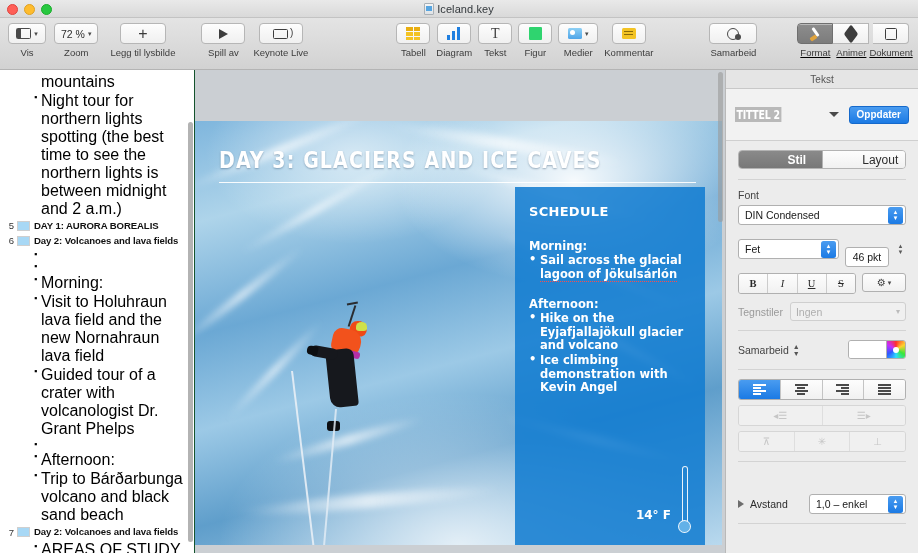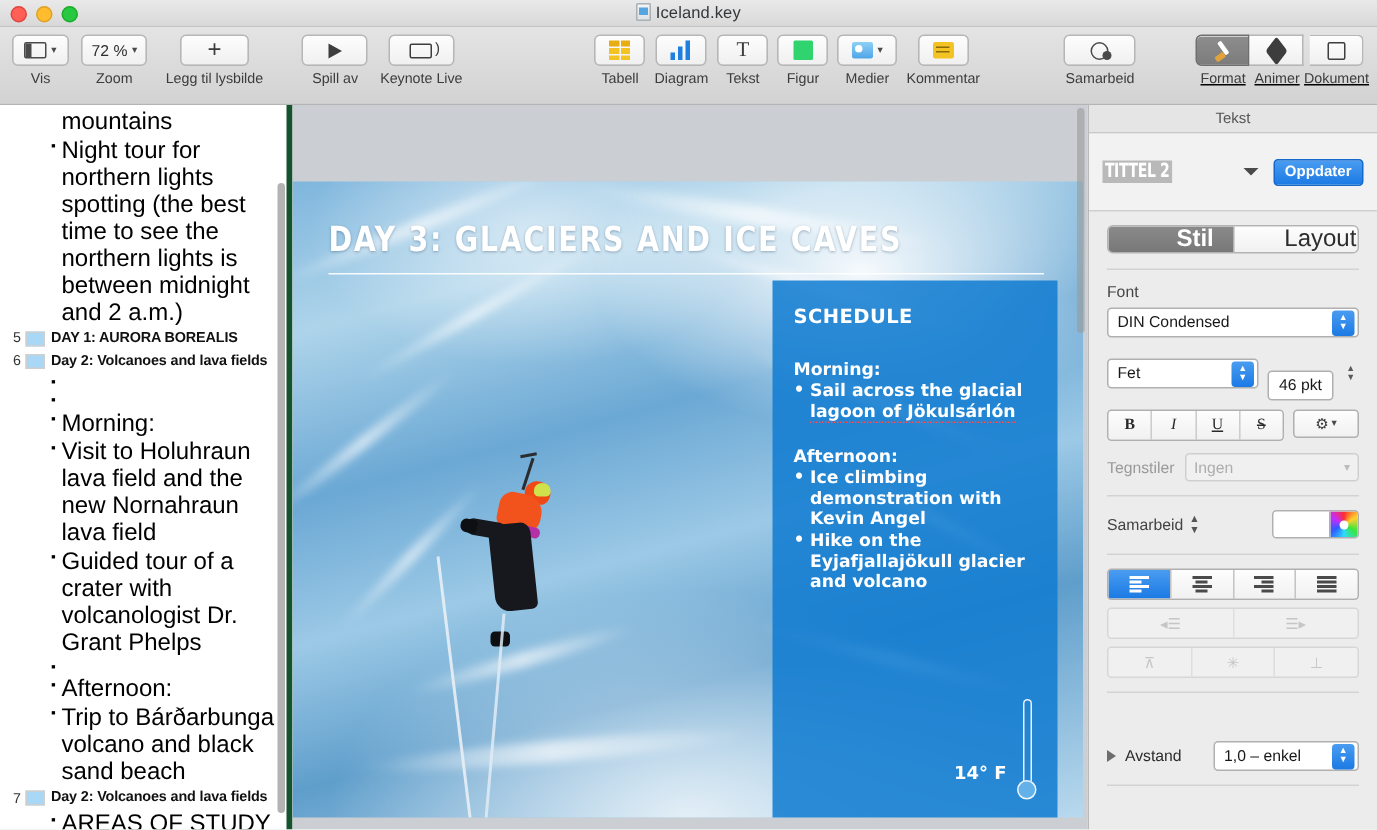--- a/index.html
+++ b/index.html
@@ -125,21 +125,21 @@
   .seg-right .titem:first-child .tbtn { border-radius: 4px 0 0 4px; border-left-width: 1px; }
   .seg-right .titem:last-child .tbtn { border-radius: 0 4px 4px 0; }
   .tbtn.active { background: linear-gradient(#8d8d8d, #7c7c7c); border-color: #6f6f6f; }
 
   
   .body { flex: 1; display: flex; min-height: 0; }
 
   
   .outline {
     width: 195px; flex: 0 0 195px; background: #ffffff;
-    border-right: 4px solid #14532d;
+    border-right: 1px solid #14532d;
     position: relative; overflow: hidden;
     padding-top: 2px;
   }
   .ol-row { display: flex; align-items: flex-start; font-size: 9.6px; line-height: 11.6px; color: #111; }
   .ol-slide { padding: 1.5px 4px 1.5px 0; }
   .ol-num { width: 17px; flex: 0 0 17px; text-align: right; font-size: 9.5px; color: #333; padding-right: 3px; padding-top: .5px; }
   .ol-thumb {
     width: 13px; height: 10px; flex: 0 0 13px; margin-top: 1px; margin-right: 4px;
     background: #a8d8f5; border: 1px solid #cfcfcf;
   }
@@ -308,21 +308,21 @@
     font-size: 10px; font-weight: bold; border-radius: 3px; border: 1px solid #1569cb;
     padding: 2.5px 7px; white-space: nowrap;
   }
   .insp-body { flex: 1; padding: 9px 12px 0 12px; overflow: hidden; }
   .segmented {
     display: flex; height: 19px; border-radius: 4px; overflow: hidden;
     border: 1px solid #b3b3b3; margin-bottom: 10px;
   }
   .segmented div {
     flex: 1; display: flex; align-items: center; justify-content: center;
-    font-size: 16px; color: #2d2d2d; background: linear-gradient(#fdfdfd, #f1f1f1); padding-left: 33px;
+    font-size: 12px; color: #2d2d2d; background: linear-gradient(#fdfdfd, #f1f1f1); padding-left: 33px;
   }
   .segmented div.on { background: linear-gradient(#8a8a8a, #787878); color: #fff; font-weight: bold; }
   .segmented div + div { border-left: 1px solid #b3b3b3; }
   .hr { height: 1px; background: #d3d3d3; margin: 9px 0; }
   .lbl { font-size: 10.5px; color: #434343; margin-bottom: 4px; }
   .popup {
     height: 20px; background: #fff; border: 1px solid #b0b0b0; border-radius: 3px;
     display: flex; align-items: center; padding: 0 2px 0 6px;
     font-size: 10.5px; color: #181818; position: relative;
   }
@@ -666,22 +666,22 @@
         <div class="schedule-box">
           <div class="sch-head">SCHEDULE</div>
 
           <div class="sch-sub">Morning:</div>
           <ul class="sch-list">
             <li><span>Sail across the glacial </span><span class="misspell">lagoon of Jökulsárlón</span></li>
           </ul>
 
           <div class="sch-sub">Afternoon:</div>
           <ul class="sch-list">
+            <li>Hike on the Eyjafjallajökull glacier and volcano</li>
             <li>Ice climbing demonstration with Kevin Angel</li>
-            <li>Hike on the Eyjafjallajökull glacier and volcano</li>
           </ul>
 
           <div class="temp-wrap">
             <div class="temp-val">14° F</div>
             <div class="thermo">
               <div class="stem"></div>
               <div class="bulb"></div>
             </div>
           </div>
         </div>

